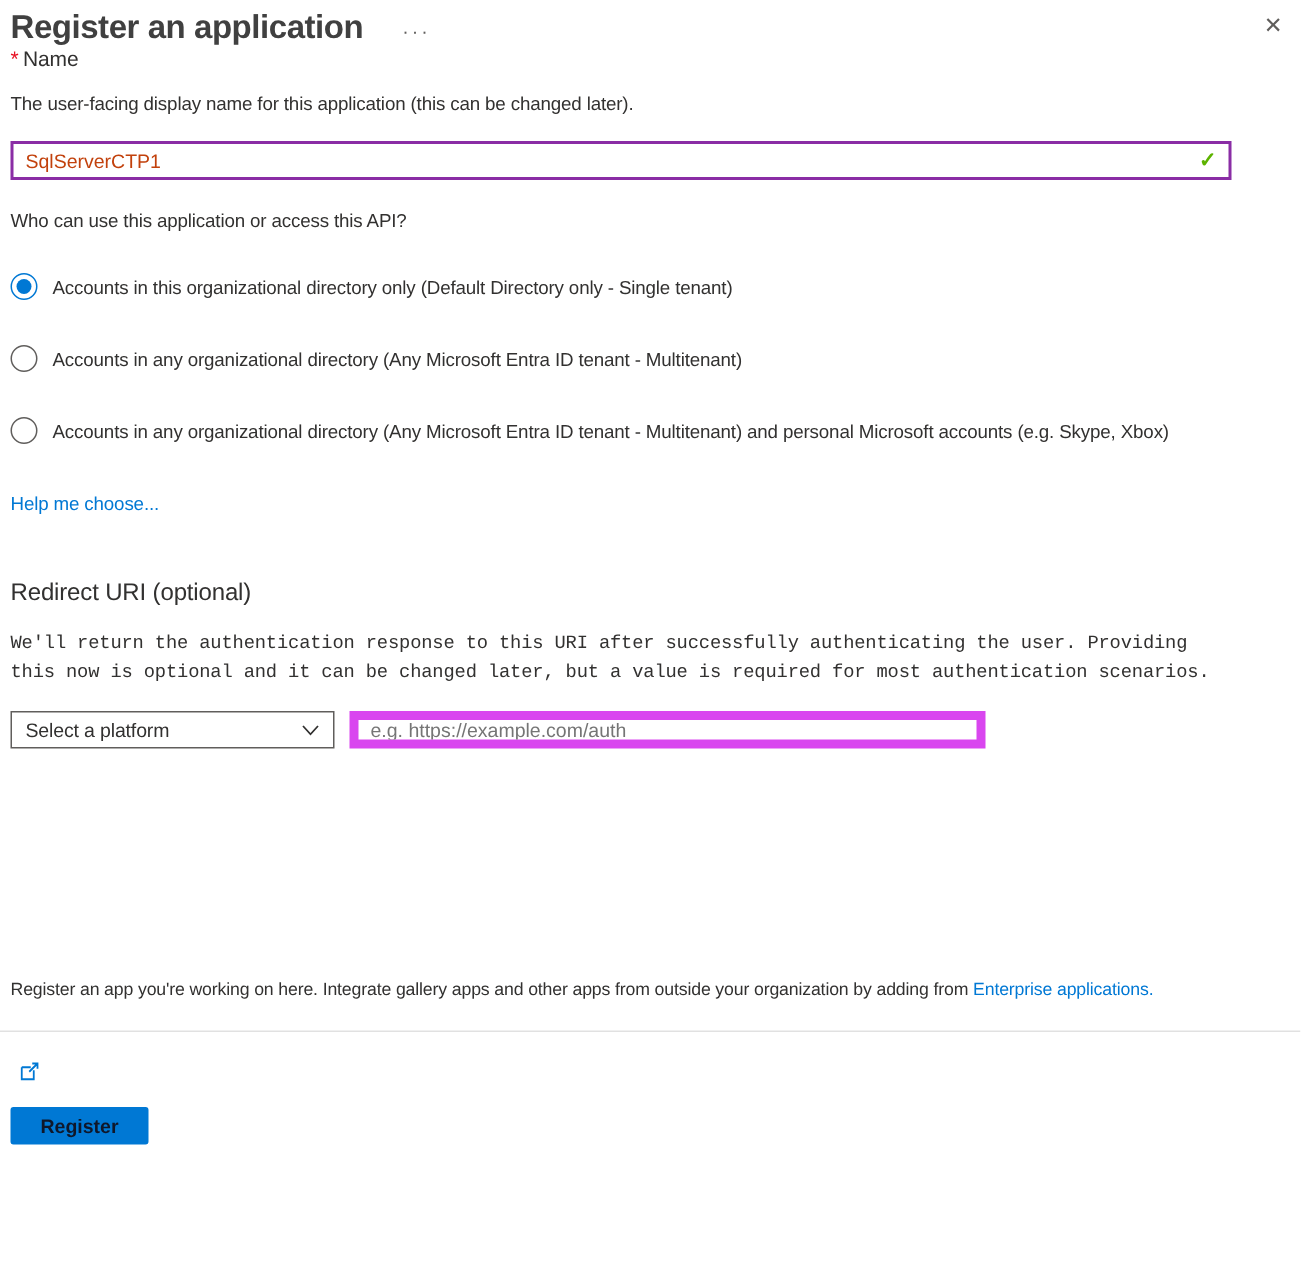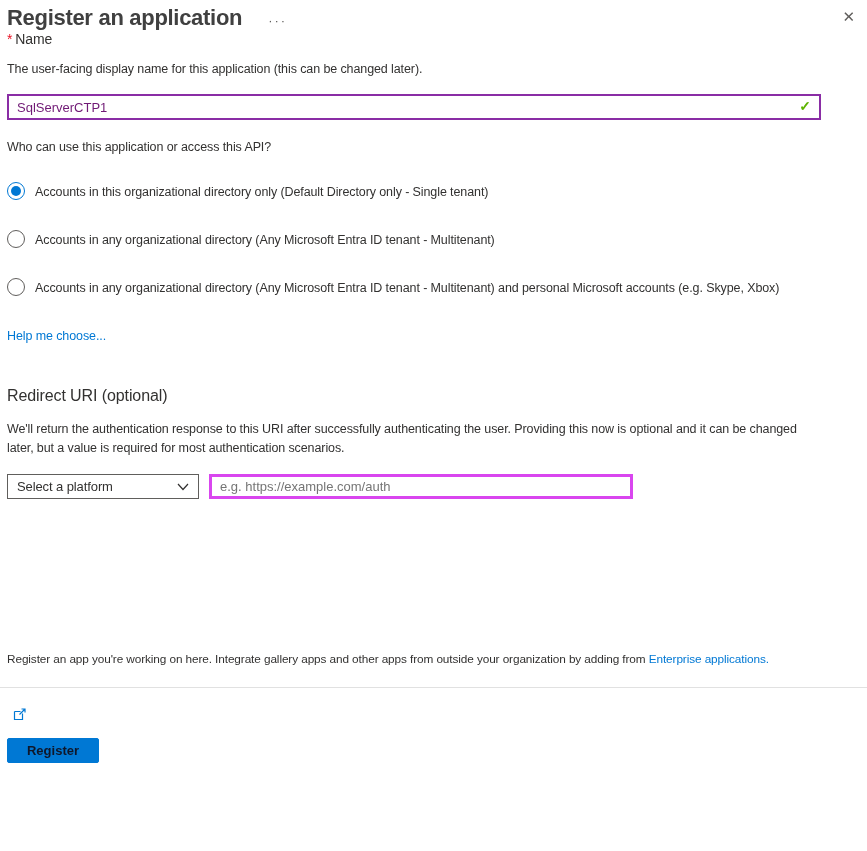--- a/index.html
+++ b/index.html
@@ -25,21 +25,21 @@
     cursor:pointer; font-weight:400;
   }
 
   
   .name-label { font-size:14px; }
   .required-star { color:#e81123; margin-right:3px; }
   .section-desc { margin-top:13px; line-height:19px; }
   .name-input-wrap { position:relative; margin-top:15px; width:814px; }
   .name-input {
     width:100%; height:26px; border:2px solid #8a2da5; background:#fff;
-    font-family:"Liberation Sans", sans-serif; font-size:13px; color:#701a75;
+    font-family:"Liberation Sans", sans-serif; font-size:13px; color:#c2410c;
     padding:0 30px 0 8px; outline:none; border-radius:0;
   }
   .valid-check {
     position:absolute; right:10px; top:4px; color:#5db300; font-size:14px; font-weight:700;
   }
 
   
   .section-heading { font-size:16px; font-weight:400; color:#323130; }
   .account-heading { margin-top:44px; }
 
@@ -56,30 +56,30 @@
   .radio-option.selected .radio-circle::after {
     content:""; position:absolute; left:3px; top:3px; width:10px; height:10px;
     border-radius:50%; background:#0078d4;
   }
   .radio-label { line-height:19px; max-width:775px; padding-top:1px; }
 
   .help-link { display:inline-block; margin-top:23px; color:#0078d4; cursor:pointer; text-decoration:none; }
 
   
   .redirect-heading { margin-top:44px; }
-  .redirect-desc { margin-top:15px; line-height:19px; max-width:812px; }
+  .redirect-desc { margin-top:15px; line-height:19px; max-width:812px;font-family:Liberation Mono, monospace; }
   .uri-row { display:flex; margin-top:16px; align-items:center; }
   .platform-select {
-    width:192px; height:25px; border:1px solid #605e5c; display:flex;
+    width:216px; height:25px; border:1px solid #605e5c; display:flex;
     align-items:center; justify-content:space-between; padding:0 9px; cursor:pointer;
     background:#fff; font-size:13px; color:#323130;
   }
   .chevron-icon { display:flex; align-items:center; }
   .uri-input {
-    width:424px; height:25px; border:3px solid #d946ef; margin-left:10px;
+    width:424px; height:25px; border:6px solid #d946ef; margin-left:10px;
     font-family:"Liberation Sans", sans-serif; font-size:13px; color:#323130;
     padding:0 8px; outline:none; border-radius:0; background:#fff;
   }
   .uri-input::placeholder { color:#757575; opacity:1; }
 
   
   .note { margin-top:153px; white-space:nowrap; font-size:11.8px; }
   .note a { color:#0078d4; text-decoration:none; cursor:pointer; }
   .note .note-suffix { color:#0078d4; }
 

